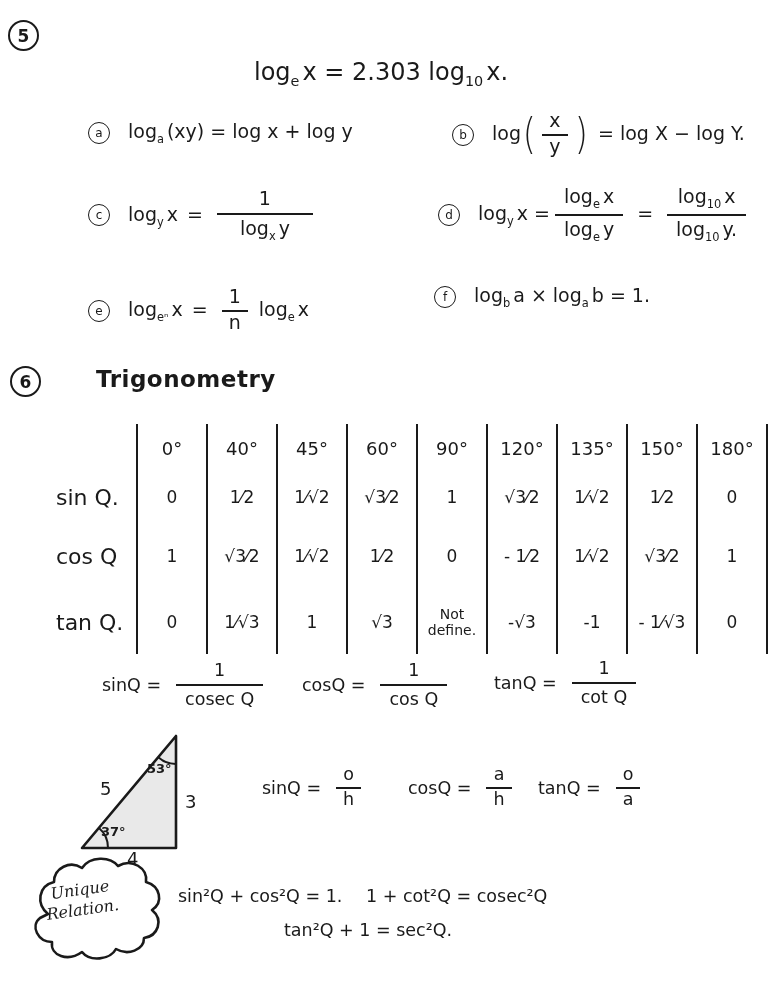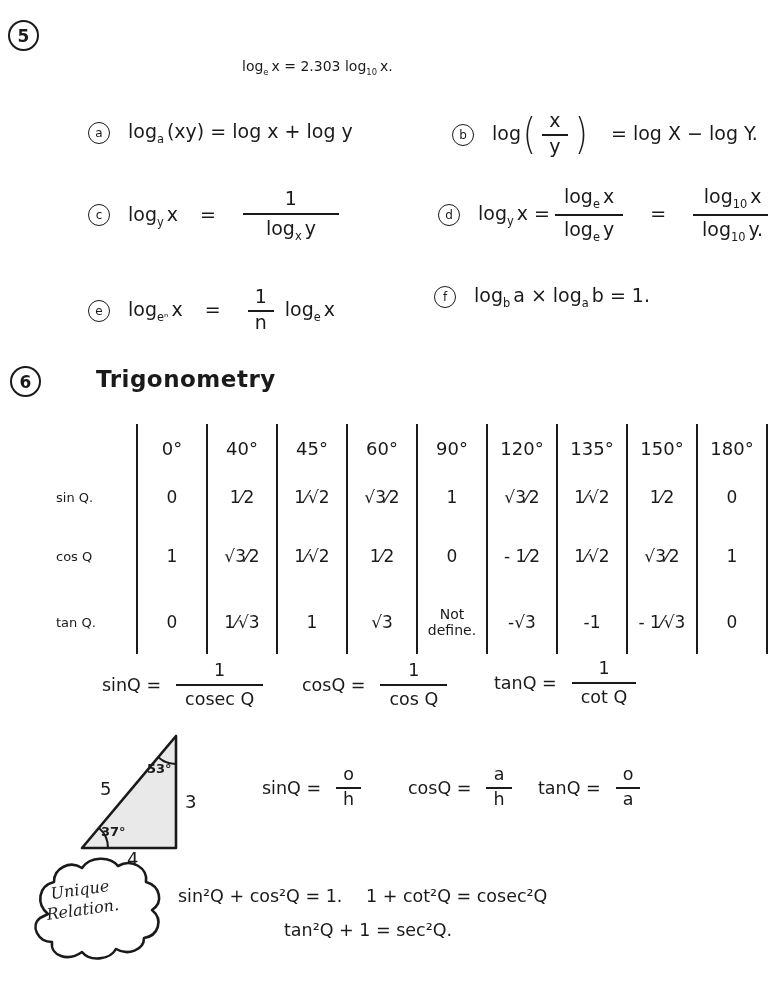--- a/index.html
+++ b/index.html
@@ -10,33 +10,33 @@
   .circ{display:inline-flex;align-items:center;justify-content:center;
         border:2.2px solid #1a1a1a;border-radius:50%;box-sizing:border-box;flex:none;}
   .circ.big{width:31px;height:31px;font-size:17px;font-weight:bold;}
   .circ.sm{width:22px;height:22px;font-size:12px;border-width:1.8px;}
   .title{font-weight:bold;font-size:24px;letter-spacing:.5px;}
   
   .formula{display:flex;align-items:center;gap:18px;font-size:19px;white-space:nowrap;}
   .ft{white-space:nowrap;}
   .ft sub{font-size:.6em;}
   .ft sub + span{margin-left:3px;}
-  .eq{margin:0 22px;}
+  .eq{margin:0 9px;}
   .frac{display:inline-flex;flex-direction:column;align-items:stretch;text-align:center;
         line-height:1.15;margin:0 5px;vertical-align:middle;}
   .frac .num{border-bottom:2.2px solid #1a1a1a;padding:0 9px 3px;}
   .frac .den{padding:3px 9px 0;}
   .frac.wide .num{min-width:78px;}
   .frac.sm .num,.frac.sm .den{padding:0 7px 2px;}
   .paren{font-size:42px;font-weight:300;line-height:.85;display:inline-block;vertical-align:middle;
          transform:scaleX(.8);}
   
   .trig{border-collapse:collapse;font-size:17px;}
   .trig td{text-align:center;vertical-align:middle;padding:2px 4px;}
-  .trig td.lbl{text-align:left;font-size:13px;width:72px;padding-right:10px;}
+  .trig td.lbl{text-align:left;font-size:22px;width:72px;padding-right:10px;}
   .trig td.v{border-left:2.4px solid #1a1a1a;min-width:60px;}
   .trig td.v.last{border-right:2.4px solid #1a1a1a;}
   .trig tr.hdr td{height:44px;font-size:18px;}
   .trig tr.r-sin td{height:46px;}
   .trig tr.r-cos td{height:64px;}
   .trig tr.r-tan td{height:60px;}
   .trig td.nd{font-size:14px;line-height:1.15;max-width:56px;white-space:normal;}
   
   .rgroup{display:flex;align-items:center;gap:10px;font-size:17.5px;white-space:nowrap;}
   .rgroup .frac{line-height:1.2;}
@@ -47,21 +47,21 @@
   .trilabel{font-size:18px;}
   .trilabel.ang{font-size:13px;font-weight:bold;}
 </style>
 </head>
 <body>
 
 <div class="page">
 
   <span class="abs circ big" style="left:8px;top:20px">5</span>
 
-  <span class="abs ft" style="left:242px;top:58px;font-size:14px"><span>log</span><sub>e</sub><span>x = 2.303 log</span><sub>10</sub><span>x.</span></span>
+  <span class="abs ft" style="left:254px;top:58px;font-size:24px"><span>log</span><sub>e</sub><span>x = 2.303 log</span><sub>10</sub><span>x.</span></span>
 
   <div class="abs formula" style="left:88px;top:120px">
     <span class="circ sm">a</span>
     <span class="ft"><span>log</span><sub>a</sub><span>(xy) = log x + log y</span></span>
   </div>
 
   <div class="abs formula" style="left:452px;top:110px">
     <span class="circ sm">b</span>
     <span class="ft"><span>log</span><span class="paren">(</span><span class="frac sm">
           <span class="num">x</span>

